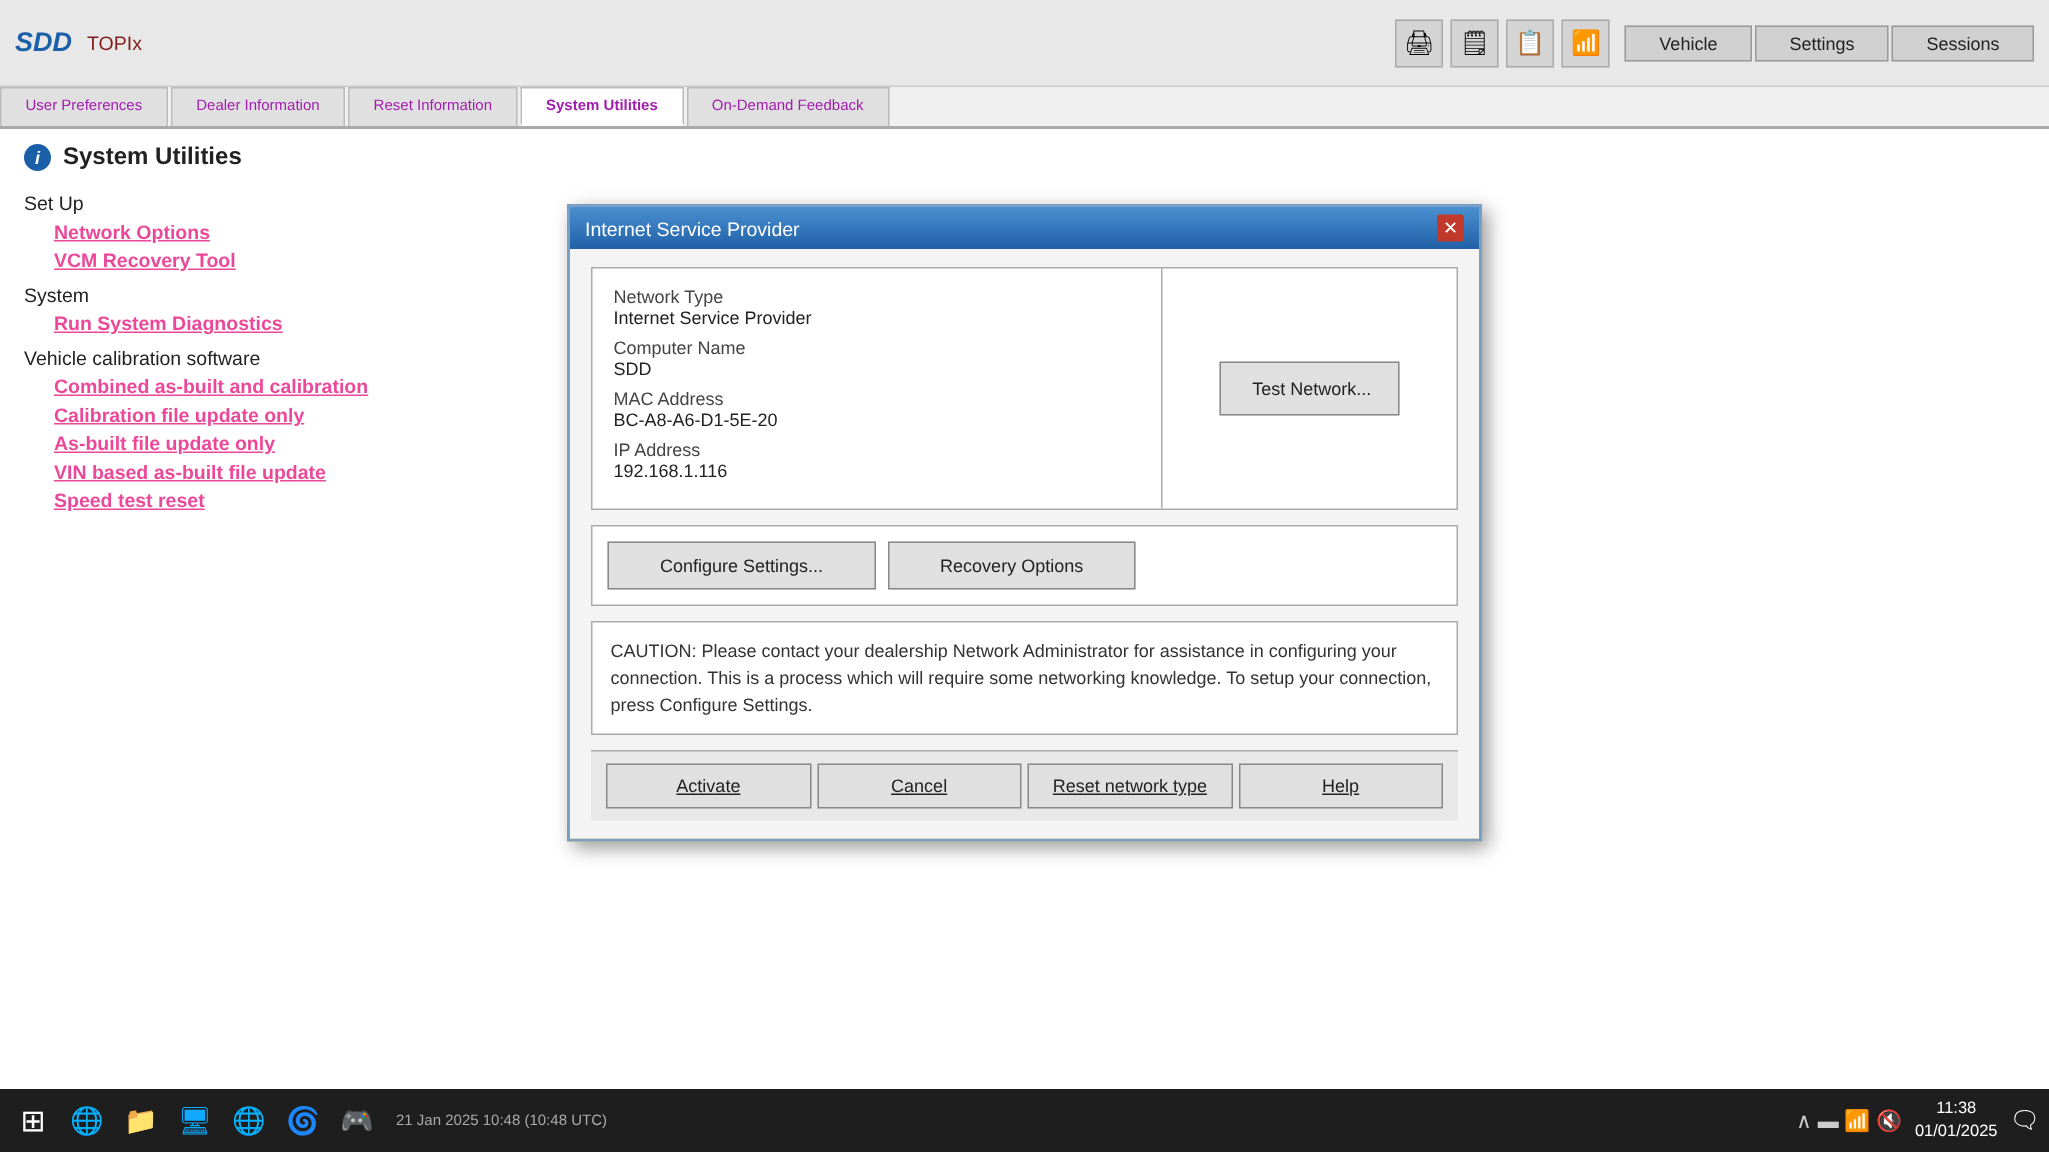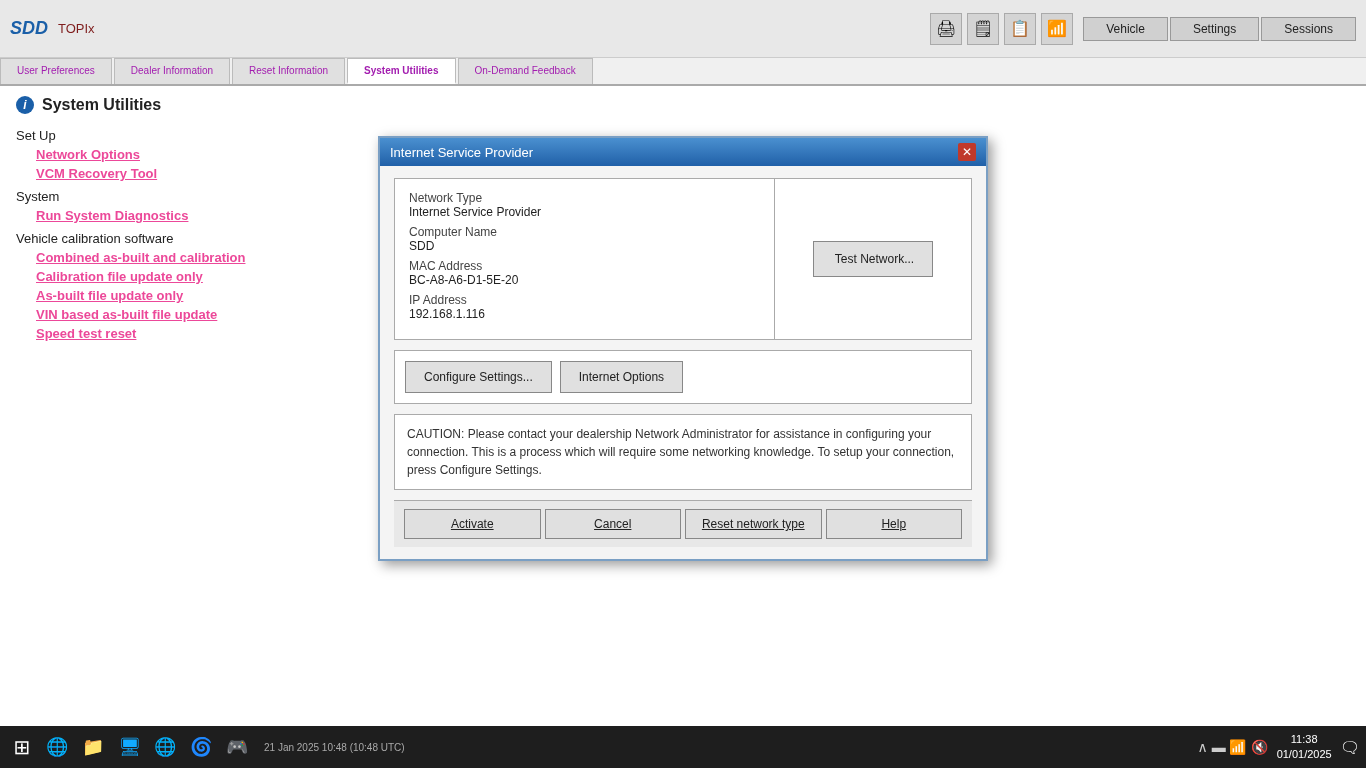--- a/index.html
+++ b/index.html
@@ -194,21 +194,21 @@
       padding: 10px 18px;
       cursor: pointer;
       font-size: 12px;
       color: #222;
       width: 120px;
       text-align: right;
     }
     .modal-btn {
       border: 1px solid #888;
       background: #e0e0e0;
-      padding: 8px 18px;
+      padding: 8px 34px;
       cursor: pointer;
       font-size: 12px;
       color: #222;
       min-width: 120px;
     }
 
     
     .caution-box {
       border: 1px solid #aaa;
       background: #fff;
@@ -374,21 +374,21 @@
               <span class="info-value">192.168.1.116</span>
             </div>
           </div>
           <div style="flex:1; display:flex; align-items:center; justify-content:center; padding:10px;">
             <button class="test-network-btn">Test Network...</button>
           </div>
         </div>
 
         <div style="border:1px solid #aaa; background:#fff; padding:10px; margin-bottom:10px; display:flex; gap:8px;">
           <button class="modal-btn">Configure Settings...</button>
-          <button class="modal-btn">Internet Options</button>
+          <button class="modal-btn">Recovery Options</button>
         </div>
 
         <div class="caution-box">
           <span>CAUTION: Please contact your dealership Network Administrator for assistance in configuring your connection. This is a process which will require some networking knowledge. To setup your connection, press Configure Settings.</span>
         </div>
 
         <div class="bottom-btn-row">
           <button class="bottom-btn">Activate</button>
           <button class="bottom-btn">Cancel</button>
           <button class="bottom-btn">Reset network type</button>

